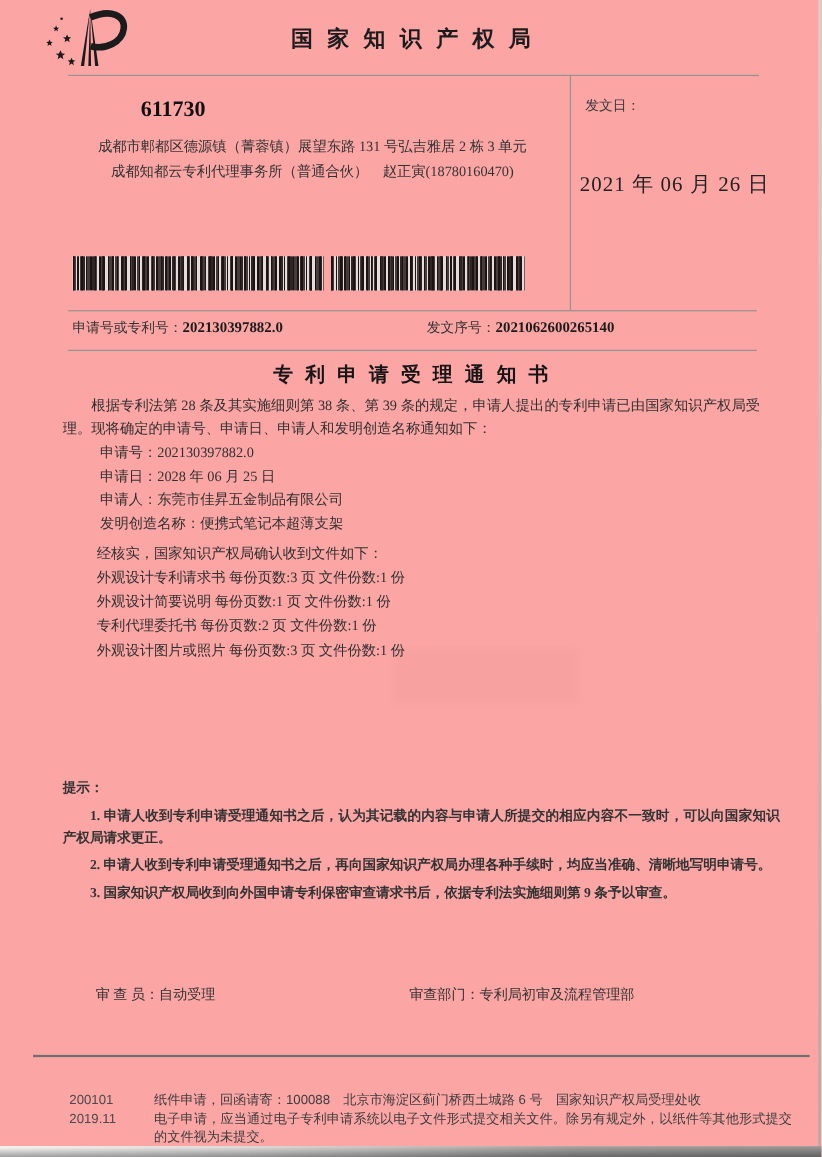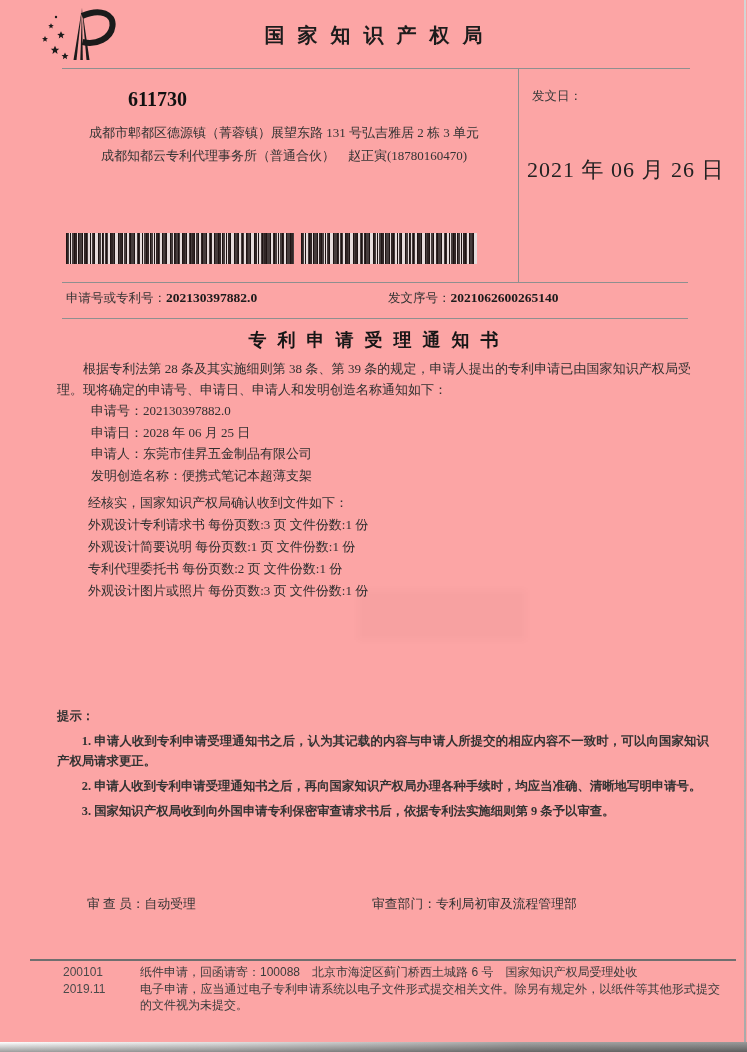--- a/index.html
+++ b/index.html
@@ -9,21 +9,21 @@
     font-family:"Liberation Serif","DejaVu Serif",serif;
     color:#2e2e2e;
   }
   .rule{position:absolute;height:1px;background:#8f8f8f;}
   .agency{
     position:absolute;left:0;top:22px;width:747px;text-align:center;
     font-size:20px;font-weight:bold;letter-spacing:13px;text-indent:13px;color:#1c1c1c;
   }
   .vline{position:absolute;left:518px;top:68px;width:1px;height:214px;background:#8f8f8f;}
   .dispatch-label{position:absolute;left:532px;top:88px;font-size:12.5px;color:#3a3a3a;}
-  .dispatch-date{position:absolute;left:527px;top:155px;font-size:22px;letter-spacing:1px;color:#222;}
+  .dispatch-date{position:absolute;left:527px;top:155px;font-size:19px;letter-spacing:1px;color:#222;}
   .postcode{position:absolute;left:84px;top:88px;font-size:20px;font-weight:bold;color:#111;margin-left:44px;}
   .address{position:absolute;left:56px;top:121px;width:456px;text-align:center;
     font-size:13px;line-height:23px;color:#333;}
   .barcode{position:absolute;top:233px;height:31px;opacity:.88;
     background:
       repeating-linear-gradient(90deg,#000 0 1.5px,rgba(0,0,0,0) 1.5px 4px),
       repeating-linear-gradient(90deg,#141414 0 2px,rgba(0,0,0,0) 2px 9px),
       repeating-linear-gradient(90deg,#2e2e2e 0 3px,#e3e3e3 3px 6.5px);}
   .b1{left:66px;width:228px;}
   .b2{left:301px;width:176px;}
@@ -38,21 +38,21 @@
   .fields{position:absolute;left:91px;top:400px;font-size:13px;line-height:21.5px;color:#303030;}
   .docs{position:absolute;left:88px;top:492px;font-size:13px;line-height:22px;color:#303030;}
   .hints{position:absolute;left:57px;top:706px;width:652px;font-size:12.4px;
     line-height:20px;color:#333;font-weight:bold;}
   .hints p{margin:5px 0 0 0;text-indent:2em;text-align:justify;}
   .hints .hint-label{text-indent:0;margin:0;}
   .signoff{position:absolute;left:0;top:896px;width:747px;font-size:12.8px;color:#333;}
   .signoff .examiner{position:absolute;left:67px;white-space:nowrap;margin-left:20px;}
   .signoff .dept{position:absolute;left:372px;white-space:nowrap;}
   .footer-rule{position:absolute;left:30px;top:959px;width:706px;height:2px;background:#6f6f6f;}
-  .footer{position:absolute;left:63px;top:964px;width:672px;
+  .footer{position:absolute;left:63px;top:992px;width:672px;
     font-family:"Liberation Sans","DejaVu Sans",sans-serif;
     font-size:12px;line-height:16.5px;color:#3c3c3c;}
   .footer .row{display:flex;align-items:flex-start;}
   .footer .code{width:77px;flex:0 0 77px;color:#4a4a4a;}
   .footer .txt{width:580px;text-align:justify;}
   .right-edge{position:absolute;right:1px;top:0;width:2px;height:100%;
     background:linear-gradient(to bottom,#d4d4d4,#a9a9a9);}
   .bottom-strip{position:absolute;left:0;bottom:0;width:100%;height:10px;
     background:
       linear-gradient(to bottom,rgba(0,0,0,0) 0%,rgba(0,0,0,.38) 100%),

